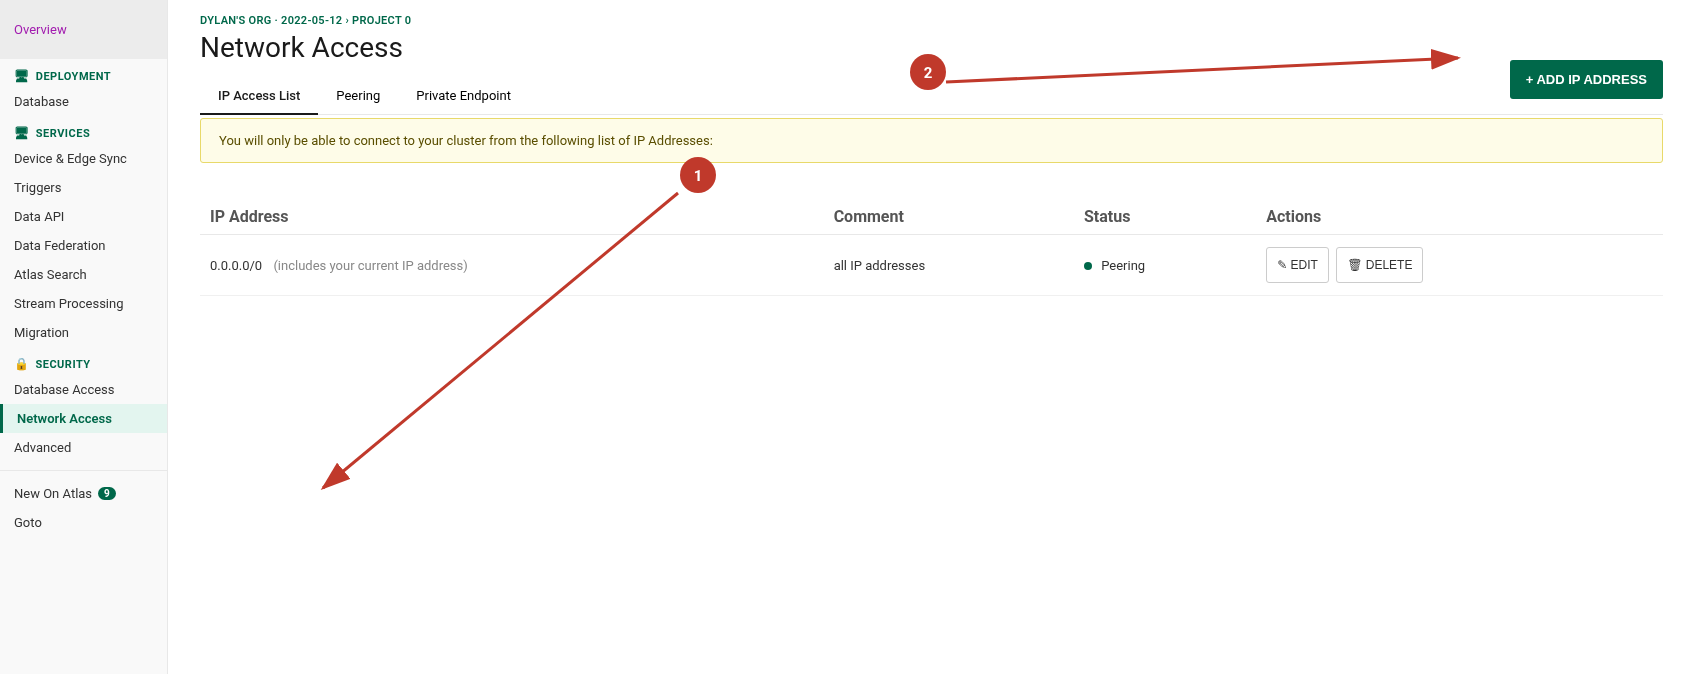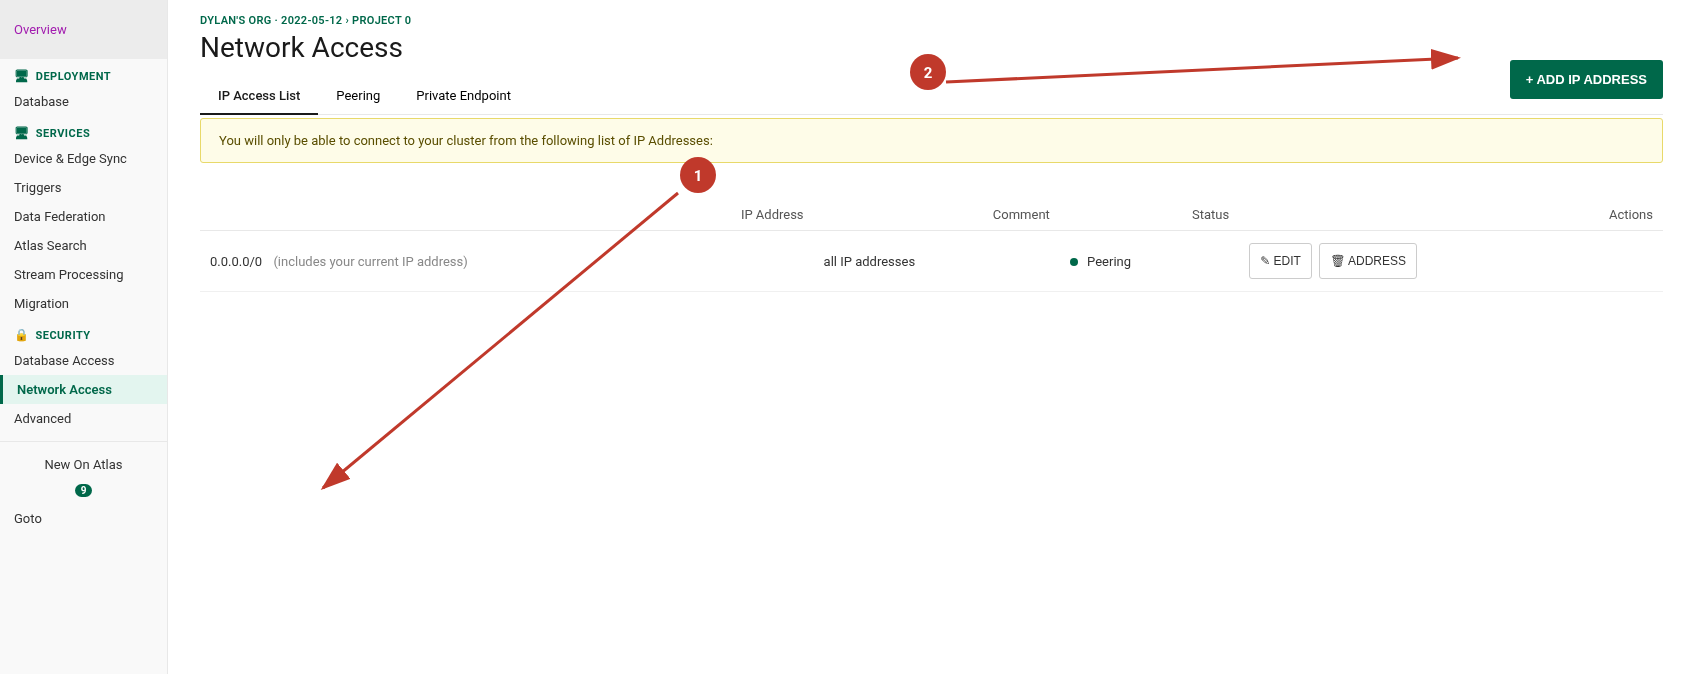--- a/index.html
+++ b/index.html
@@ -126,23 +126,23 @@
       border-radius: 3px;
       margin-bottom: 36px;
     }
 
     
     .access-table {
       width: 100%;
       border-collapse: collapse;
     }
     .access-table th {
-      text-align: right;
-      font-size: 13px;
-      font-weight: 400;
+      text-align: left;
+      font-size: 16px;
+      font-weight: 700;
       color: #555;
       padding: 8px 10px;
       border-bottom: 1px solid #e8e8e8;
     }
     .access-table td {
       padding: 12px 10px;
       font-size: 13px;
       color: #333;
       border-bottom: 1px solid #f0f0f0;
     }
@@ -173,26 +173,25 @@
     .annotation-overlay {
       position: absolute;
       top: 0; left: 0; right: 0; bottom: 0;
       pointer-events: none;
     }
 
     
     .sidebar-new-atlas {
       display: flex;
       align-items: center;
-      gap: 12px;
+      gap: 6px;
       padding: 7px 14px;
       font-size: 13px;
       color: #333;
       cursor: pointer;
-      flex-direction: column;
     }
     .badge {
       background: #00684a;
       color: #fff;
       border-radius: 10px;
       font-size: 10px;
       padding: 1px 6px;
       font-weight: 700;
     }
   </style>
@@ -207,20 +206,21 @@
     <span>DEPLOYMENT</span>
   </div>
   <div class="sidebar-item">Database</div>
 
   <div class="sidebar-section-header">
     <span class="section-icon">🖥</span>
     <span>SERVICES</span>
   </div>
   <div class="sidebar-item">Device &amp; Edge Sync</div>
   <div class="sidebar-item">Triggers</div>
+  <div class="sidebar-item">Data API</div>
   <div class="sidebar-item">Data Federation</div>
   <div class="sidebar-item">Atlas Search</div>
   <div class="sidebar-item">Stream Processing</div>
   <div class="sidebar-item">Migration</div>
 
   <div class="sidebar-section-header">
     <span class="section-icon">🔒</span>
     <span>SECURITY</span>
   </div>
   <div class="sidebar-item">Database Access</div>
@@ -265,21 +265,21 @@
           <span>0.0.0.0/0</span>
           <span style="color:#888; margin-left:8px;">(includes your current IP address)</span>
         </td>
         <td>all IP addresses</td>
         <td>
           <span class="status-dot"></span>
           <span>Peering</span>
         </td>
         <td>
           <button class="action-btn">✎ EDIT</button>
-          <button class="action-btn">🗑 ADDRESS</button>
+          <button class="action-btn">🗑 DELETE</button>
         </td>
       </tr>
     </tbody>
   </table>
 
   <div class="annotation-overlay">
     <svg width="100%" height="100%" xmlns="http://www.w3.org/2000/svg" style="position:absolute;top:0;left:0;">
 
       <circle cx="530" cy="175" r="18" fill="#c0392b"></circle>
       <text x="530" y="181" text-anchor="middle" fill="white" font-size="15" font-weight="bold">1</text>

